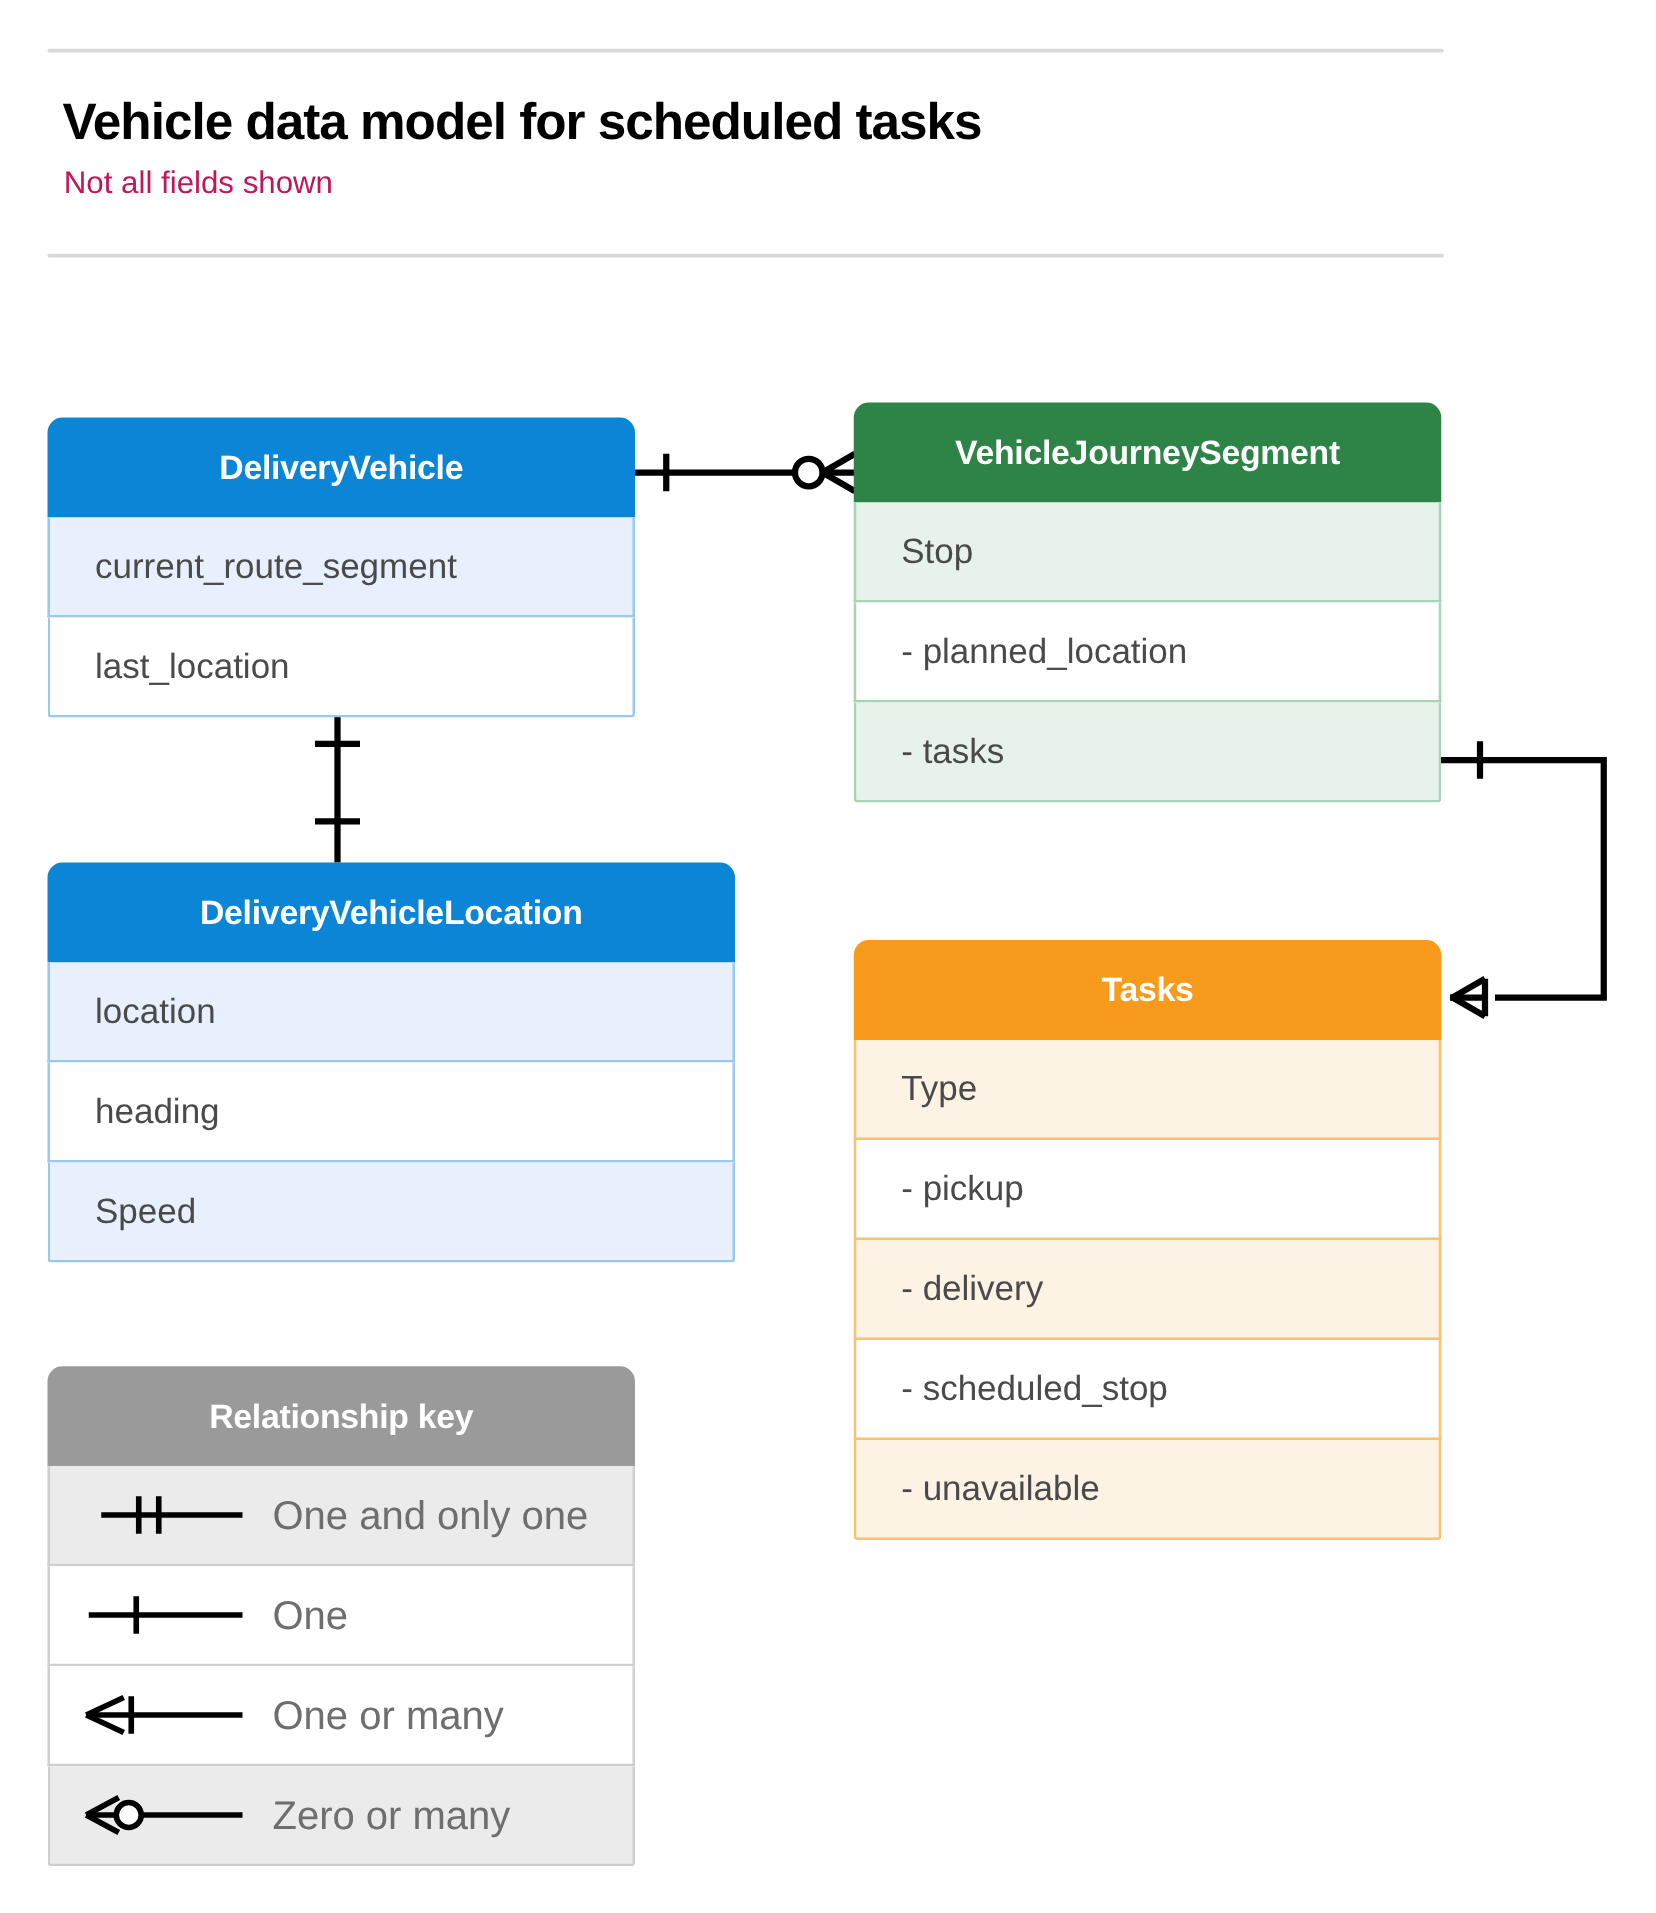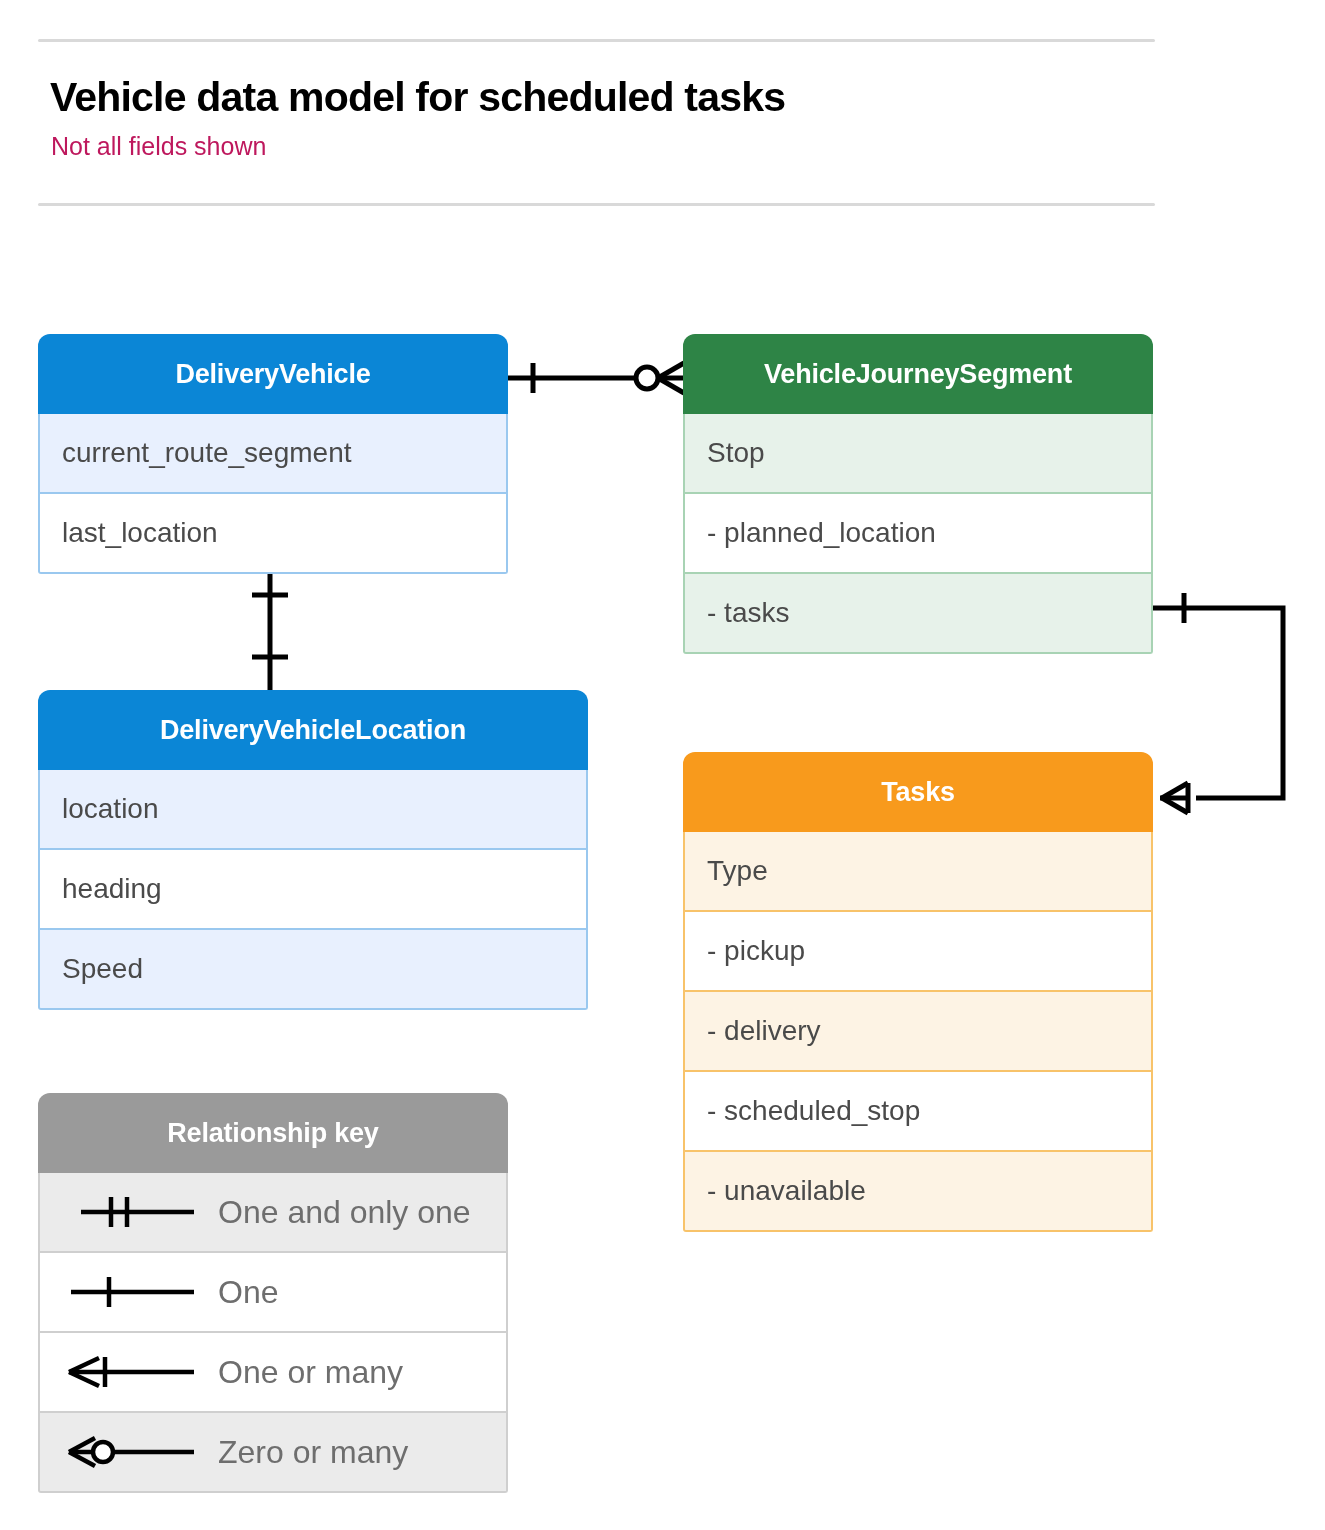--- a/index.html
+++ b/index.html
@@ -63,21 +63,21 @@
     font-size: 27px;
     font-weight: 700;
     letter-spacing: -0.2px;
     white-space: nowrap;
   }
   .entity-row {
     box-sizing: border-box;
     height: 80px;
     display: flex;
     align-items: center;
-    padding-left: 22px;
+    padding-left: 36px;
     font-size: 28px;
     font-weight: 400;
     color: #4a4a4a;
     white-space: nowrap;
     border-left-width: 2px;
     border-right-width: 2px;
     border-bottom-width: 2px;
     border-top-width: 0;
     border-style: solid;
   }
@@ -171,21 +171,21 @@
     </g>
   </g>
 </svg>
 
 <div class="entity theme-blue" id="entity-delivery-vehicle" style="left:38px; top:334px; width:470px;">
   <div class="entity-header">DeliveryVehicle</div>
   <div class="entity-row tint">current_route_segment</div>
   <div class="entity-row">last_location</div>
 </div>
 
-<div class="entity theme-green" id="entity-vehicle-journey-segment" style="left:683px; top:334px; width:470px;">
+<div class="entity theme-green" id="entity-vehicle-journey-segment" style="left:683px; top:322px; width:470px;">
   <div class="entity-header">VehicleJourneySegment</div>
   <div class="entity-row tint">Stop</div>
   <div class="entity-row">-  planned_location</div>
   <div class="entity-row tint">- tasks</div>
 </div>
 
 <div class="entity theme-blue" id="entity-delivery-vehicle-location" style="left:38px; top:690px; width:550px;">
   <div class="entity-header">DeliveryVehicleLocation</div>
   <div class="entity-row tint">location</div>
   <div class="entity-row">heading</div>

